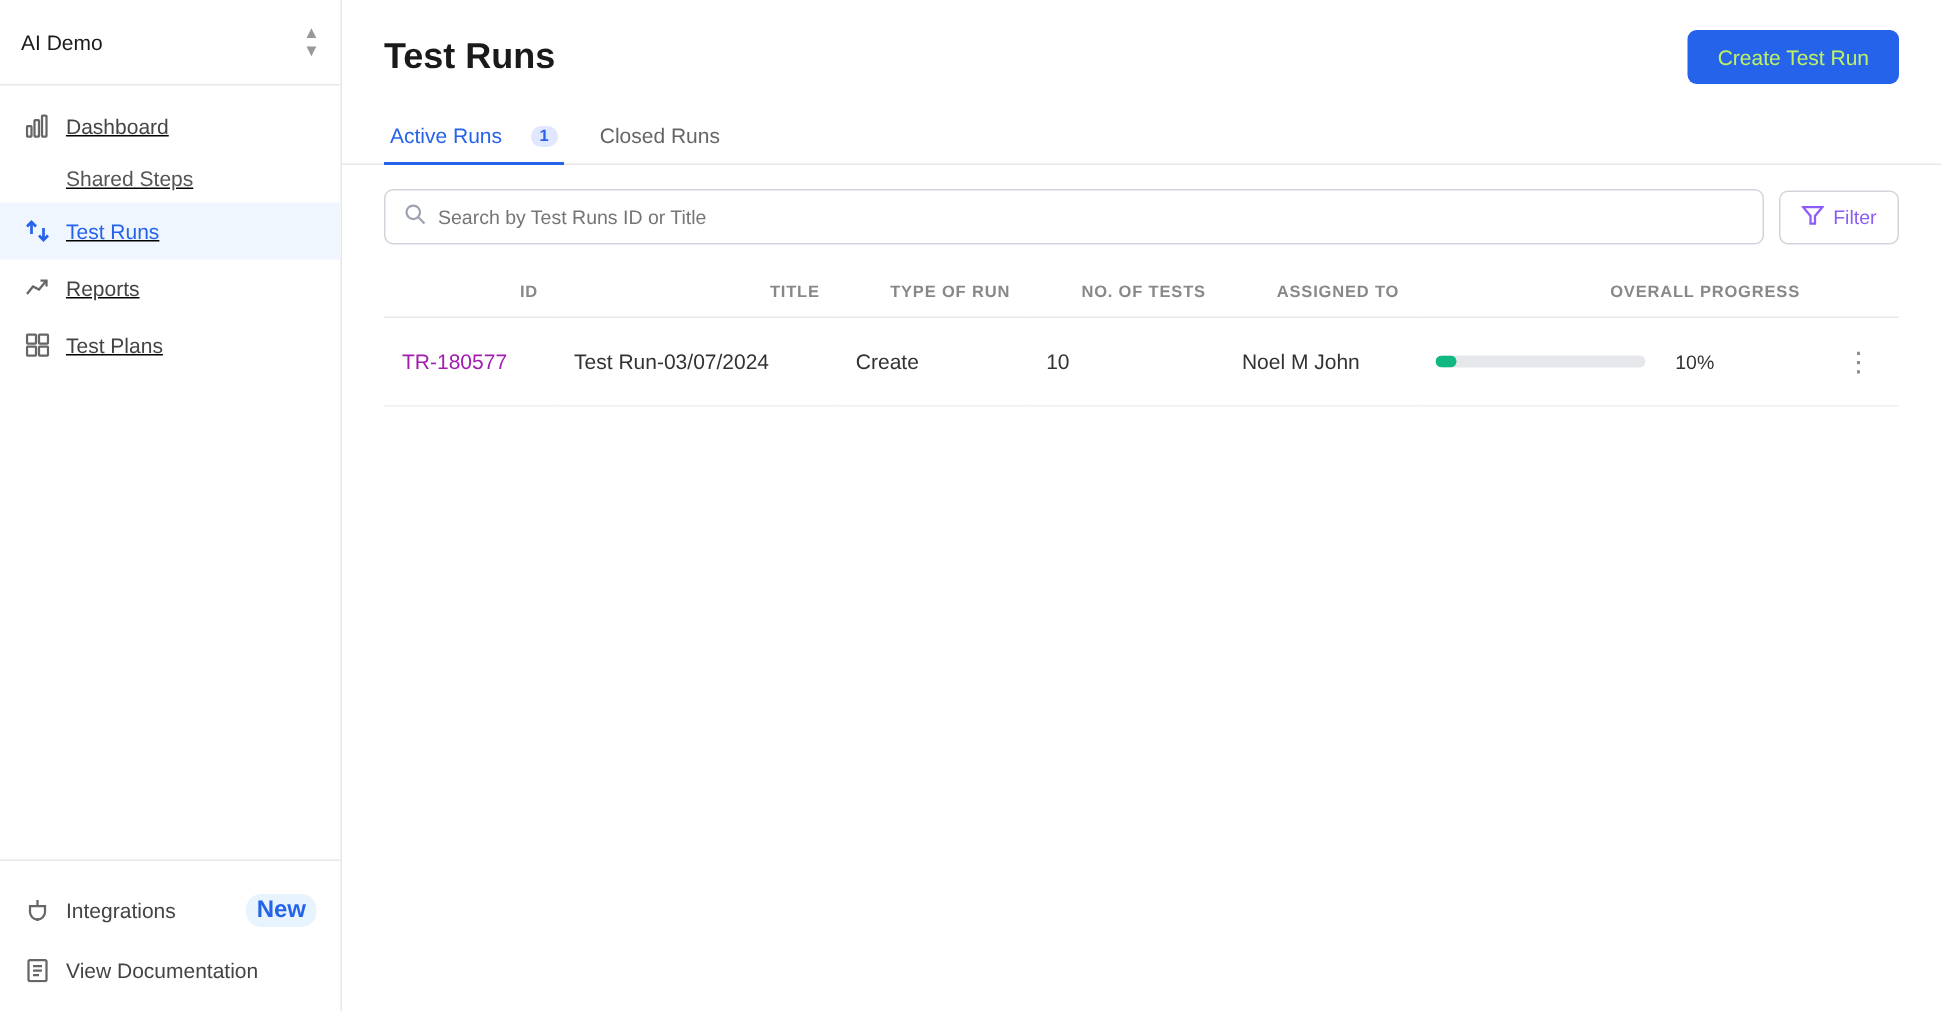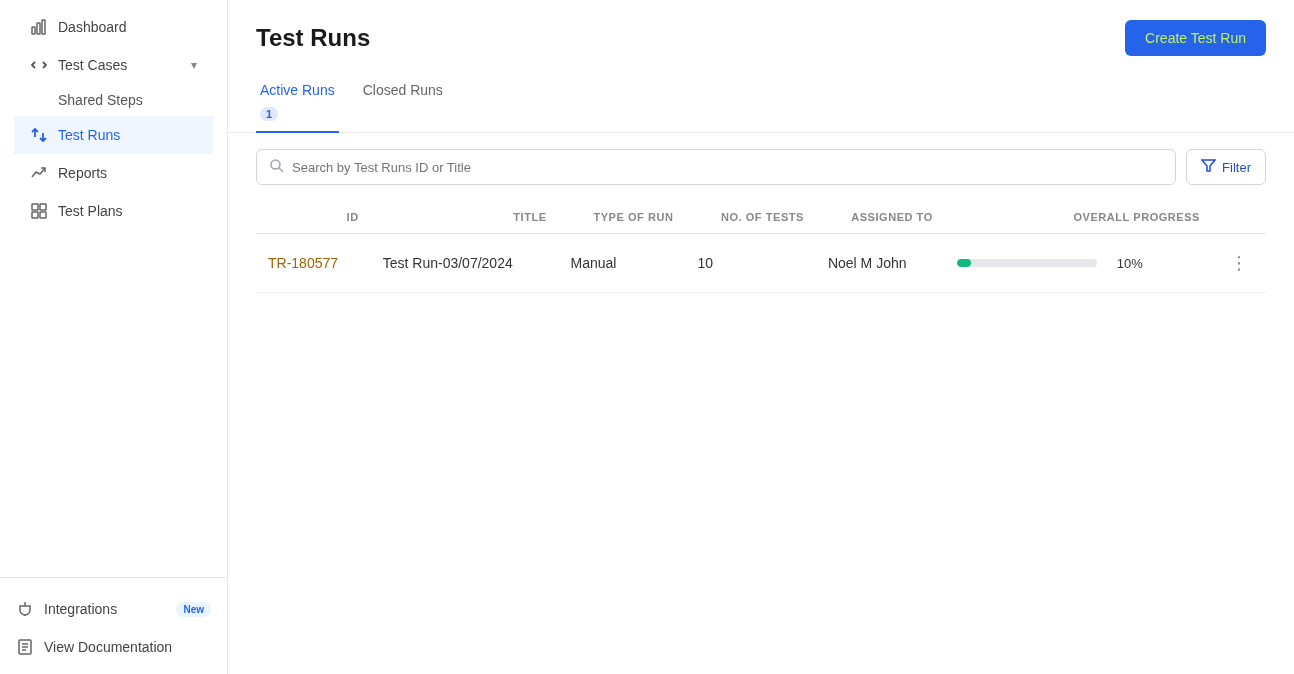--- a/index.html
+++ b/index.html
@@ -30,22 +30,23 @@
       color: #1a1a1a;
     }
 
     .workspace-chevron {
       color: #888;
       font-size: 12px;
     }
 
     .sidebar-nav {
       flex: 1;
-      padding: 8px 14px;
+      padding: 8px 0;
       overflow-y: auto;
+      text-decoration: underline;
     }
 
     .nav-item {
       display: flex;
       align-items: center;
       gap: 10px;
       padding: 10px 16px;
       cursor: pointer;
       color: #444;
       font-size: 14px;
@@ -72,21 +73,21 @@
       align-items: center;
       padding: 8px 16px 8px 44px;
       cursor: pointer;
       color: #555;
       font-size: 14px;
     }
 
     .badge-new {
       background: #e8f4fd;
       color: #2563eb;
-      font-size: 10px;
+      font-size: 16px;
       font-weight: 600;
       padding: 2px 7px;
       border-radius: 10px;
       margin-left: auto;
     }
 
     .sidebar-bottom {
       border-top: 1px solid #e8e8e8;
       padding: 12px 0 8px;
     }
@@ -127,30 +128,29 @@
     .tabs {
       display: flex;
       gap: 0;
       padding: 12px 28px 0;
       border-bottom: 1px solid #e8e8e8;
       margin-top: 4px;
     }
 
     .tab {
       display: flex;
-      align-items: flex-start;
-      gap: 9px;
+      align-items: flex-end;
+      gap: 19px;
       padding: 10px 4px;
       margin-right: 20px;
       cursor: pointer;
       font-size: 14px;
       color: #666;
       border-bottom: 2px solid transparent;
       margin-bottom: -1px;
-      flex-direction: column;
     }
     .tab.active {
       color: #2563eb;
       border-bottom: 2px solid #2563eb;
       font-weight: 500;
     }
     .tab-count {
       background: #e0e7ff;
       color: #2563eb;
       font-size: 11px;
@@ -190,21 +190,21 @@
 
     .filter-btn {
       display: flex;
       align-items: center;
       gap: 6px;
       border: 1px solid #d1d5db;
       background: #fff;
       border-radius: 6px;
       padding: 8px 14px;
       font-size: 13px;
-      color: #1d4ed8;
+      color: #8b5cf6;
       cursor: pointer;
     }
 
     
     .table-container {
       flex: 1;
       overflow-y: auto;
       padding: 0 28px;
     }
 
@@ -229,21 +229,21 @@
     }
 
     tbody td {
       padding: 14px 12px;
       font-size: 14px;
       color: #333;
       vertical-align: middle;
     }
 
     .id-link {
-      color: #a16207;
+      color: #a21caf;
       cursor: pointer;
       font-weight: 500;
       text-decoration: none;
     }
 
     .progress-container {
       display: flex;
       align-items: center;
       gap: 20px;
     }
@@ -281,44 +281,41 @@
     .nav-expand-icon {
       margin-left: auto;
       color: #888;
       font-size: 12px;
     }
   </style>
 </head>
 <body>
 
 <aside class="sidebar">
+  <div class="sidebar-header">
+    <span class="workspace-name">AI Demo</span>
+    <span class="workspace-chevron" style="display:flex;flex-direction:column;line-height:1.1;font-size:11px;color:#999;">
+      <span>▲</span>
+        <span>▼</span>
+    </span>
+  </div>
 
   <nav class="sidebar-nav">
 
     <div class="nav-item">
       <span class="nav-icon">
         <svg width="16" height="16" viewBox="0 0 16 16" fill="none" stroke="currentColor" stroke-width="1.5">
           <rect x="1" y="8" width="3" height="7" rx="0.5"></rect>
           <rect x="6" y="4" width="3" height="11" rx="0.5"></rect>
           <rect x="11" y="1" width="3" height="14" rx="0.5"></rect>
         </svg>
       </span>
       <span>Dashboard</span>
     </div>
 
-    <div class="nav-item">
-      <span class="nav-icon" style="color:#555;">
-        <svg width="16" height="16" viewBox="0 0 16 16" fill="none" stroke="currentColor" stroke-width="1.8">
-          <polyline points="4,5 1,8 4,11"></polyline>
-          <polyline points="12,5 15,8 12,11"></polyline>
-        </svg>
-      </span>
-      <span>Test Cases</span>
-      <span class="nav-expand-icon">▾</span>
-    </div>
 
     <div class="nav-sub-item">
       <span>Shared Steps</span>
     </div>
 
     <div class="nav-item active">
       <span class="nav-icon" style="color:#2563eb;">
         <svg width="16" height="16" viewBox="0 0 16 16" fill="none" stroke="currentColor" stroke-width="1.8">
           <polyline points="1,5 4,2 7,5"></polyline>
           <polyline points="9,11 12,14 15,11"></polyline>
@@ -428,21 +425,21 @@
           <th>ASSIGNED TO</th>
           <th>OVERALL PROGRESS</th>
           <th style="width:40px;"></th>
         </tr>
       </thead>
       <tbody id="runs-tbody">
 
       <tr>
     <td><a class="id-link">TR-180577</a></td>
     <td>Test Run-03/07/2024</td>
-    <td>Manual</td>
+    <td>Create</td>
     <td>10</td>
     <td>Noel M John</td>
     <td>
       <div class="progress-container">
         <div class="progress-bar-bg">
           <div class="progress-bar-fill" style="width:10%"></div>
         </div>
         <span class="progress-text">10%</span>
       </div>
     </td>

